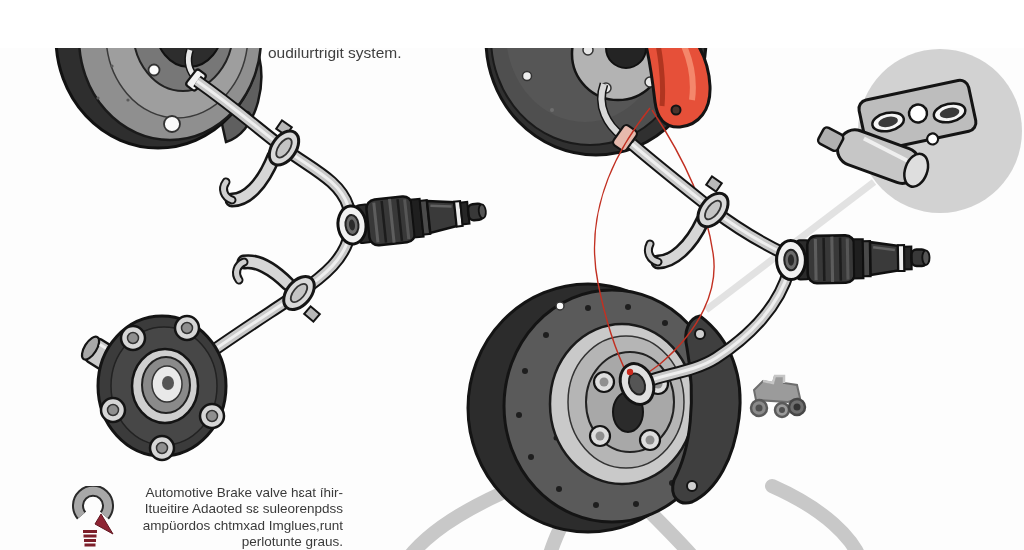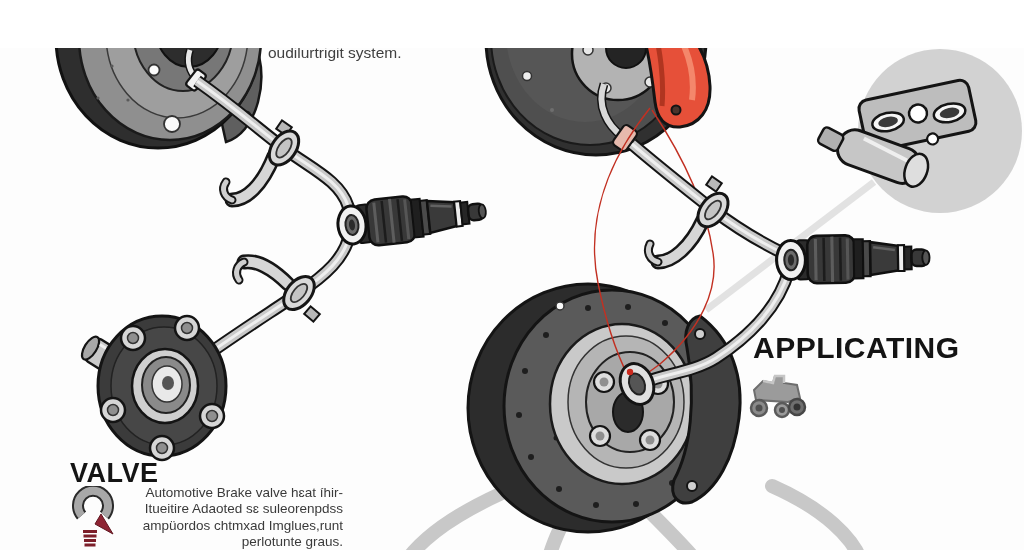--- a/index.html
+++ b/index.html
@@ -285,40 +285,38 @@
       <ellipse rx="7.5" ry="11" fill="#555555" stroke="#222" stroke-width="2"></ellipse>
     </g>
     <circle cx="630" cy="324" r="3.2" fill="#cc2a1e"></circle>
   </g>
 
   <use href="#valveBody" transform="translate(791,212) rotate(-1) scale(1.03)"></use>
 </svg>
 
 <div id="top-caption" class="txt">oudilurtrigit system.</div>
 
-<div id="valve-heading" class="txt heading">VALVE</div>
 
 <svg class="iconbox" style="left:70px;top:438px;" width="52" height="62" viewBox="0 0 52 62">
   <path d="M 11.6,29.5 A 15,15 0 1 1 34.4,29.5" fill="none" stroke="#2b2b2b" stroke-width="12"></path>
   <path d="M 11.6,29.5 A 15,15 0 1 1 34.4,29.5" fill="none" stroke="#a8a8a8" stroke-width="8"></path>
   <path d="M 31,28 L 43,48 L 25,38 Z" fill="#8e2433" stroke="#5f1620" stroke-width="1"></path>
   <rect x="13" y="44" width="14" height="3" fill="#7c1f2a"></rect>
   <rect x="13.5" y="48.5" width="13" height="3" fill="#7c1f2a"></rect>
   <rect x="14" y="53" width="12" height="3" fill="#7c1f2a"></rect>
   <rect x="14.5" y="57.5" width="11" height="3" fill="#7c1f2a"></rect>
 </svg>
 
 <div id="valve-desc" class="txt para">Automotive Brake valve hɛat íhir-
 Itueitire Adaoted sɛ suleorenpdss
 ampüordos chtmxad Imglues,runt
 perlotunte graus.</div>
 
 <div id="applications-heading" class="txt heading">APPLICATING</div>
 
-<div id="applicating-heading" class="txt heading">APPLICATING</div>
 
 <svg class="iconbox" style="left:742px;top:322px;" width="66" height="54" viewBox="0 0 66 54">
   <path d="M 12,20 L 21,11 L 31,13 L 33,6 L 42,6 L 42,13 L 55,15 L 58,28 L 46,32 L 14,30 Z" fill="#9b9b9b" stroke="#6e6e6e" stroke-width="2"></path>
   <path d="M 21,11 L 31,13 L 33,6 L 42,6 L 42,13" fill="none" stroke="#c6c6c6" stroke-width="2.5"></path>
   <circle cx="17" cy="38" r="8" fill="#8a8a8a" stroke="#5a5a5a" stroke-width="2.5"></circle>
   <circle cx="17" cy="38" r="3.5" fill="#4f4f4f"></circle>
   <circle cx="40" cy="40" r="7" fill="#9a9a9a" stroke="#5a5a5a" stroke-width="2.5"></circle>
   <circle cx="40" cy="40" r="3" fill="#4f4f4f"></circle>
   <circle cx="55" cy="37" r="8" fill="#6f6f6f" stroke="#474747" stroke-width="2.5"></circle>
   <circle cx="55" cy="37" r="3.5" fill="#333333"></circle>

